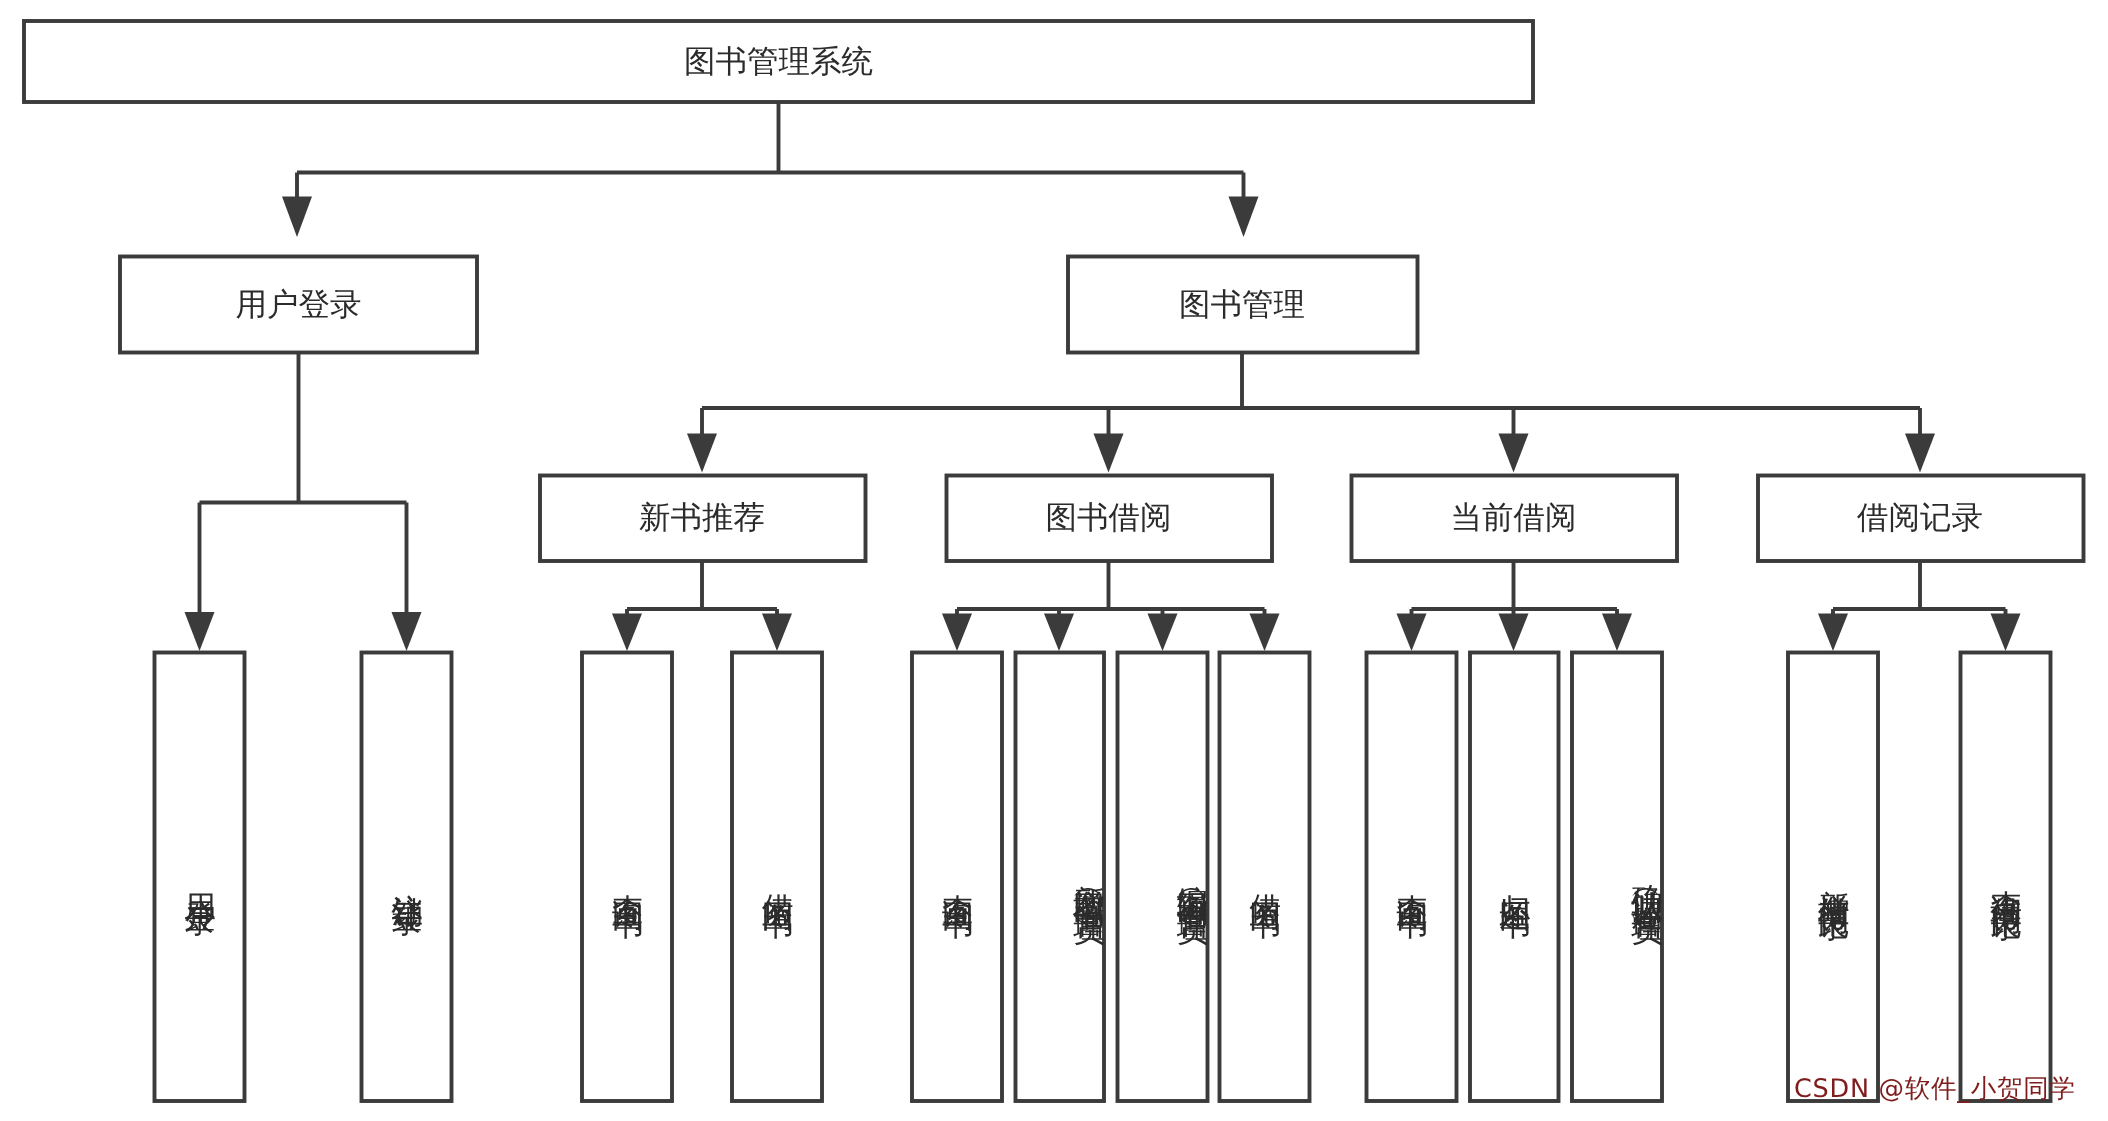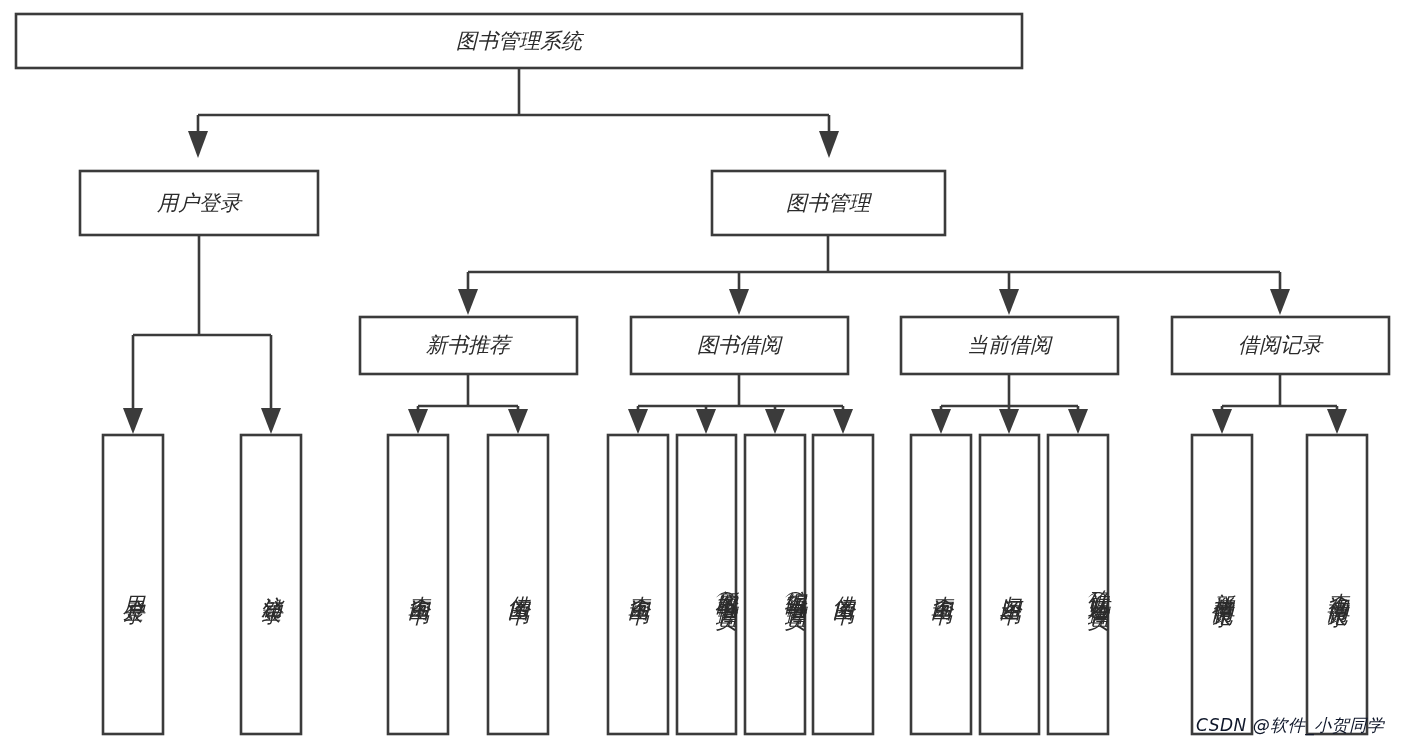--- a/index.html
+++ b/index.html
@@ -12,21 +12,20 @@
     width: 1405px;
     height: 747px;
     overflow: hidden;
     font-family: "DejaVu Sans", "Liberation Sans", sans-serif;
   }
   #diagram-root {
     position: relative;
     width: 1405px;
     height: 747px;
     background: #ffffff;
-    font-style: italic;
   }
   svg#diagram-svg {
     position: absolute;
     left: 0;
     top: 0;
     width: 1405px;
     height: 747px;
     display: block;
   }
   .node-box {
@@ -68,21 +67,21 @@
     justify-content: center;
     pointer-events: none;
   }
   .vlabel.center {
     align-items: center;
   }
   .watermark {
     position: absolute;
     font-family: "DejaVu Sans", "Liberation Sans", sans-serif;
     font-size: 17px;
-    color: #0f172a;
+    color: #7f1d1d;
     white-space: nowrap;
     letter-spacing: 0.5px;
   }
 </style>
 </head>
 <body>
 
 <div id="diagram-root">
 
   <svg id="diagram-svg" viewBox="0 0 1405 747">

